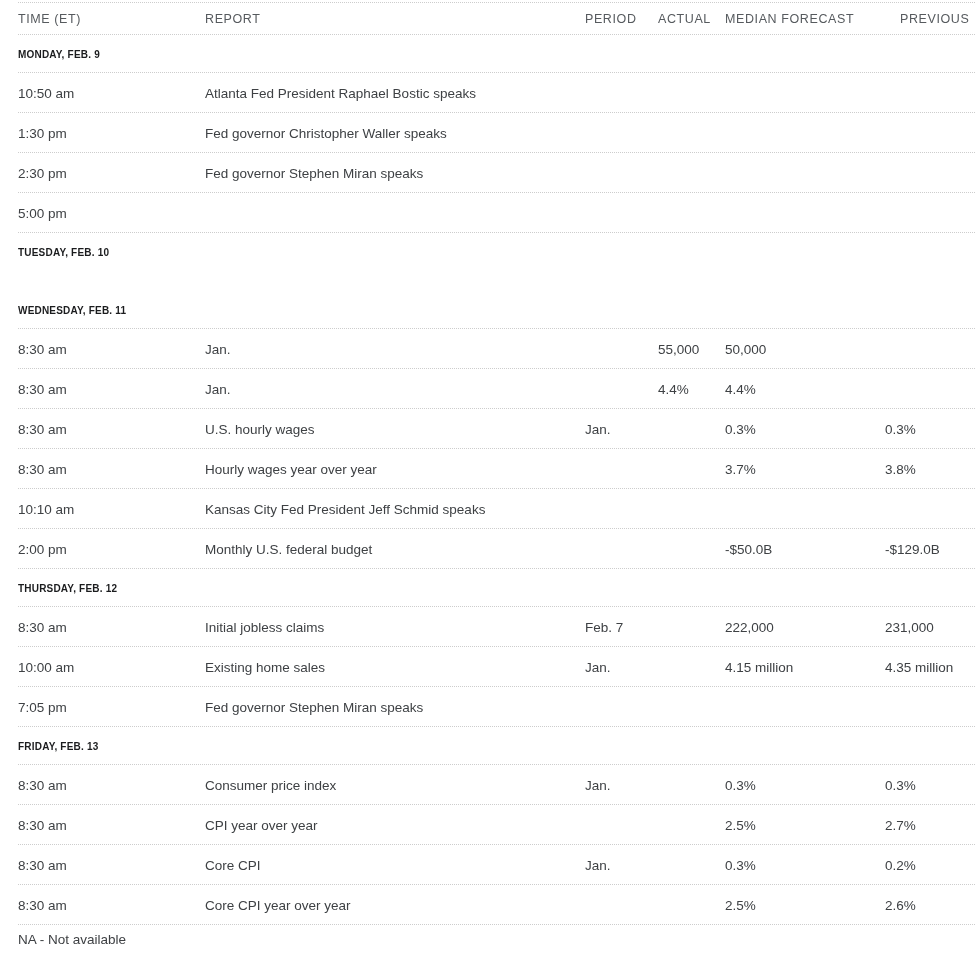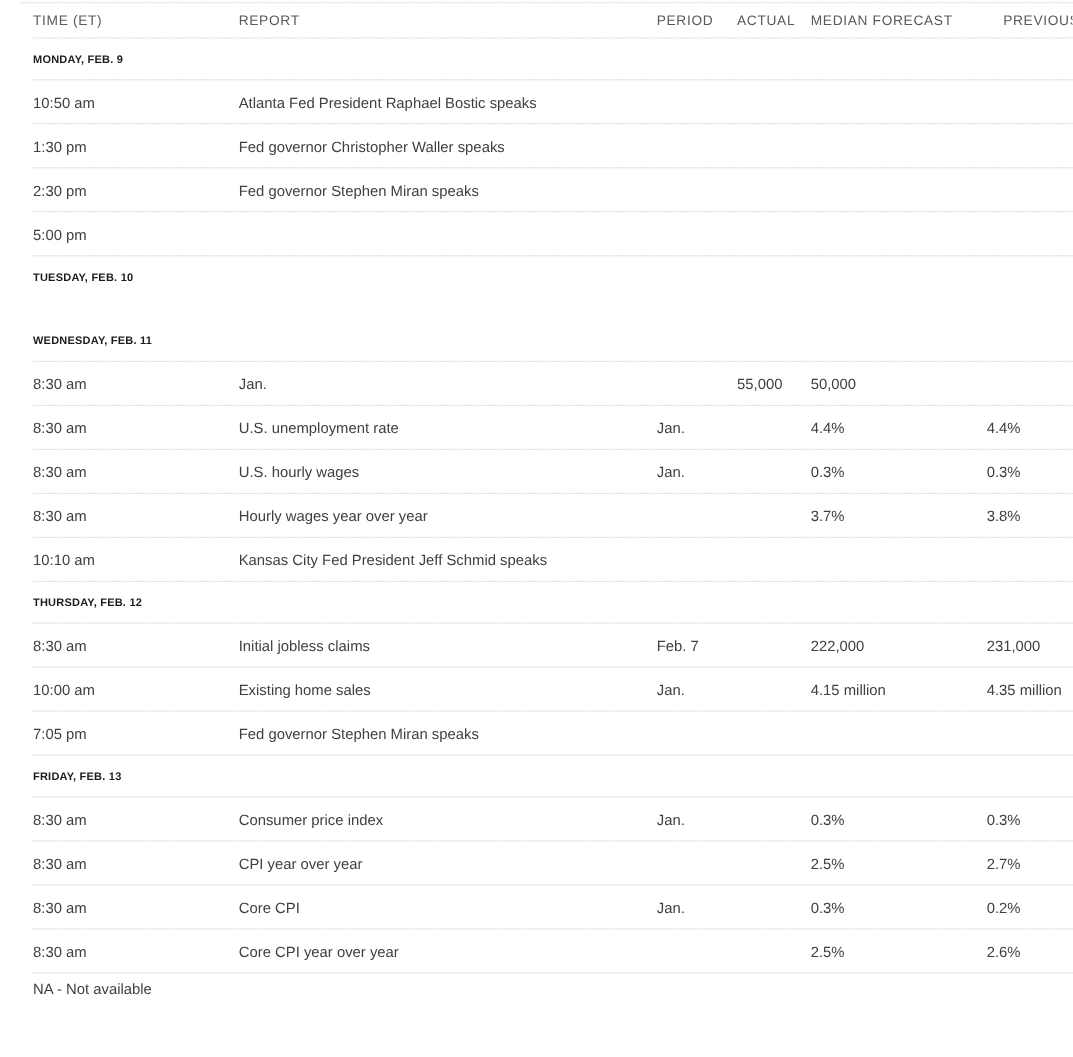--- a/index.html
+++ b/index.html
@@ -11,21 +11,21 @@
   html,body{margin:0;padding:0;background:#ffffff;}
   body{
     width:975px;height:961px;overflow:hidden;
     font-family:"Liberation Sans", sans-serif;
     color:var(--text);
   }
   .calendar{
     position:relative;
     width:975px;
     box-sizing:border-box;
-    padding:2px 0 0 30px;
+    padding:2px 0 0 18px;
   }
   .calendar::before{
     content:"";position:absolute;top:2px;left:18px;right:0;
     border-top:1px dotted var(--line);
   }
   .row{
     position:relative;
     display:grid;
     grid-template-columns:187px 380px 73px 67px 160px auto;
     align-items:center;
@@ -120,21 +120,20 @@
       </div>
       <div class="row event-row">
         <div class="cell time">8:30 am</div>
         <div class="cell period">Jan.</div>
         <div class="cell actual"></div>
         <div class="cell forecast">55,000</div>
         <div class="cell previous">50,000</div>
       </div>
       <div class="row event-row">
         <div class="cell time">8:30 am</div>
-        <div class="cell report">U.S. unemployment rate</div>
         <div class="cell period">Jan.</div>
         <div class="cell actual"></div>
         <div class="cell forecast">4.4%</div>
         <div class="cell previous">4.4%</div>
       </div>
       <div class="row event-row">
         <div class="cell time">8:30 am</div>
         <div class="cell report">U.S. hourly wages</div>
         <div class="cell period">Jan.</div>
         <div class="cell actual"></div>
@@ -150,20 +149,28 @@
         <div class="cell previous">3.8%</div>
       </div>
       <div class="row event-row">
         <div class="cell time">10:10 am</div>
         <div class="cell report">Kansas City Fed President Jeff Schmid speaks</div>
         <div class="cell period"></div>
         <div class="cell actual"></div>
         <div class="cell forecast"></div>
         <div class="cell previous"></div>
       </div>
+      <div class="row event-row">
+        <div class="cell time">2:00 pm</div>
+        <div class="cell report">Monthly U.S. federal budget</div>
+        <div class="cell period"></div>
+        <div class="cell actual"></div>
+        <div class="cell forecast">-$50.0B</div>
+        <div class="cell previous">-$129.0B</div>
+      </div>
       <div class="row day-row">
         <div class="cell day-label">THURSDAY, FEB. 12</div>
       </div>
       <div class="row event-row">
         <div class="cell time">8:30 am</div>
         <div class="cell report">Initial jobless claims</div>
         <div class="cell period">Feb. 7</div>
         <div class="cell actual"></div>
         <div class="cell forecast">222,000</div>
         <div class="cell previous">231,000</div>

